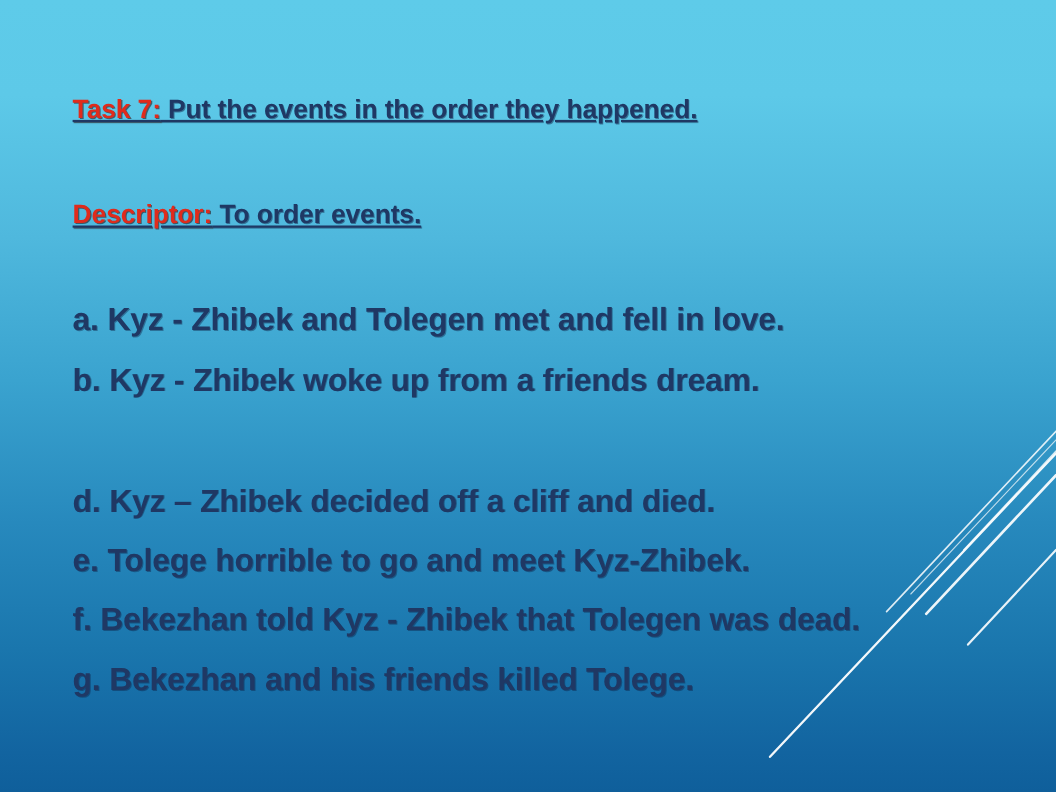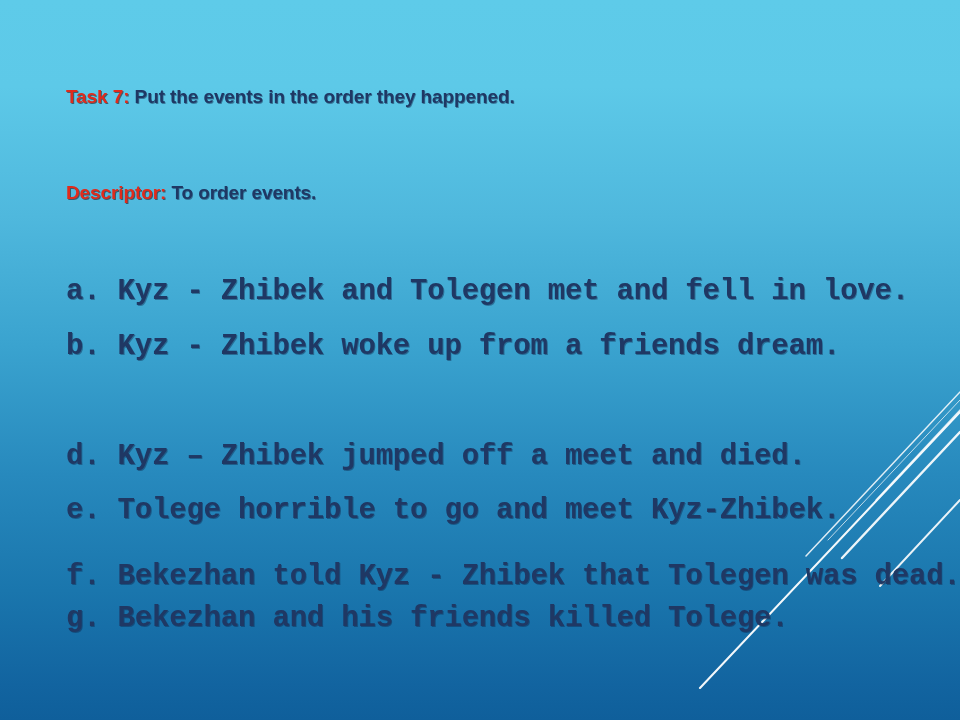--- a/index.html
+++ b/index.html
@@ -44,44 +44,44 @@
     left: 0;
     top: 0;
     width: 960px;
     height: 720px;
   }
 
   .heading-line {
     position: absolute;
     left: 66px;
     white-space: nowrap;
-    font-size: 19px;
+    font-size: 24px;
     font-weight: bold;
     letter-spacing: -0.1px;
     color: #1f3864;
     text-shadow: 0.8px 0.8px 0px rgba(10, 25, 60, 0.45);
+    text-decoration: underline;
   }
   .heading-line .lead {
     color: #e02b1c;
     text-shadow: 1px 1px 0px rgba(40, 10, 10, 0.55);
   }
 
   #task-line  { top: 86px; }
   #descriptor-line { top: 182px; text-align: right; }
 
   .event-item {
     position: absolute;
     left: 66px;
     white-space: nowrap;
     font-size: 29px;
     font-weight: bold;
     letter-spacing: -0.2px;
     color: #1f3864;
     text-shadow: 0.9px 0.9px 0px rgba(12, 28, 62, 0.40);
-    font-family: Liberation Mono, monospace;
   }
 
   .event-item .marker { }
   .event-item .body { }
 </style>
 </head>
 <body>
 
 <div id="slide">
 
@@ -109,28 +109,28 @@
     <div class="event-item" style="top:275px">
       <span class="marker">a.</span><span class="body"> Kyz - Zhibek and Tolegen met and fell in love.</span>
     </div>
 
     <div class="event-item" style="top:330px">
       <span class="marker">b.</span><span class="body"> Kyz - Zhibek  woke up from a friends dream.</span>
     </div>
 
 
     <div class="event-item" style="top:440px">
-      <span class="marker">d.</span><span class="body"> Kyz – Zhibek jumped off a meet and died.</span>
+      <span class="marker">d.</span><span class="body"> Kyz – Zhibek decided off a cliff and died.</span>
     </div>
 
     <div class="event-item" style="top:494px">
       <span class="marker">e.</span><span class="body"> Tolege horrible to go and meet Kyz-Zhibek.</span>
     </div>
 
-    <div class="event-item" style="top:560px">
+    <div class="event-item" style="top:548px">
       <span class="marker">f.</span><span class="body"> Bekezhan told Kyz - Zhibek that Tolegen was dead.</span>
     </div>
 
     <div class="event-item" style="top:602px">
       <span class="marker">g.</span><span class="body"> Bekezhan and his friends killed Tolege.</span>
     </div>
 
   </div>
 </div>
 

